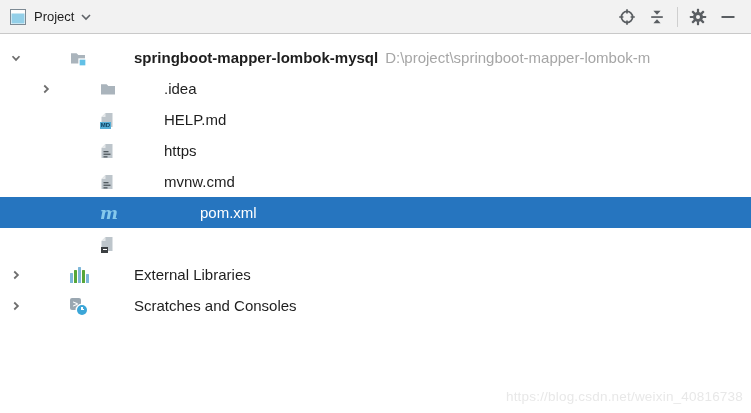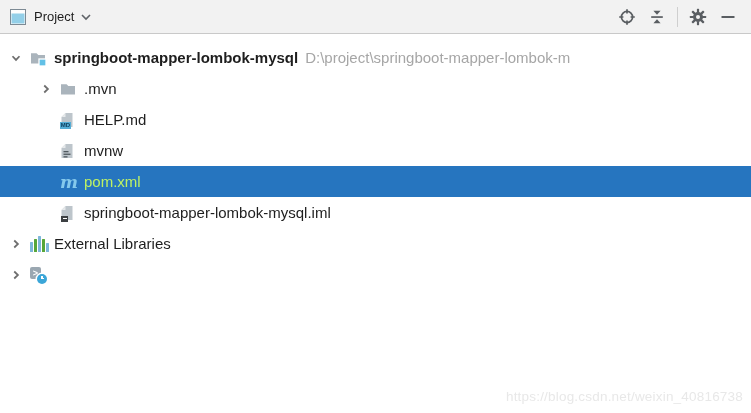--- a/index.html
+++ b/index.html
@@ -21,31 +21,31 @@
   .title-caret{margin-left:7px;display:flex;align-items:center;}
   .header-spacer{flex:1;}
   .hbtn{display:flex;align-items:center;justify-content:center;width:22px;height:22px;flex:0 0 auto;}
   .hbtn + .hbtn{margin-left:8px;}
   .hsep{width:1px;height:20px;background:#cfcfcf;margin:0 9px;flex:0 0 auto;}
 
   
   .tree{padding-top:8px;font-size:15px;color:#1e1e1e;}
   .row{
     height:31px;display:flex;align-items:center;box-sizing:border-box;
-    white-space:nowrap;overflow:hidden;
+    white-space:nowrap;overflow:hidden;gap:40px;
   }
   .row.lvl0{padding-left:8px;}
   .row.lvl1{padding-left:38px;}
   .chev{width:16px;height:16px;margin-right:6px;flex:0 0 auto;display:flex;align-items:center;justify-content:center;}
   .ficon{width:18px;height:16px;margin-right:6px;flex:0 0 auto;position:relative;display:flex;align-items:center;justify-content:flex-start;}
   .label{line-height:16px;}
   .root-name{font-weight:700;}
   .root-path{color:#a6a6a6;margin-left:7px;}
   .row.selected{background:#2675bf;color:#ffffff;}
-  .row.selected .label{color:#bef264;}
+  .row.selected .label{color:#ffffff;margin-left:36px;}
 
   
   .maven-m{
     font-style:italic;font-weight:700;font-size:17px;line-height:14px;
     color:#85c9ec;font-family:"DejaVu Serif","Liberation Serif",serif;
   }
   
   .libbars{display:flex;align-items:flex-end;height:16px;gap:1px;}
   .libbars i{display:block;width:3px;border-radius:0.5px;}
 
@@ -151,34 +151,34 @@
         <svg width="17" height="16" viewBox="0 0 17 16">
           <path d="M1 3.2h5.6l1.7 1.8H15v8.5H1z" fill="#aab4bc"></path>
           <rect x="9" y="9" width="7" height="7" fill="#62c0e6" stroke="#ffffff" stroke-width="1.3"></rect>
         </svg>
       </span>
       <span class="label">
         <span class="root-name">springboot-mapper-lombok-mysql</span><span class="root-path">D:\project\springboot-mapper-lombok-m</span>
       </span>
     </div>
 
-
     <div class="row lvl1">
       <span class="chev">
         <svg width="14" height="14" viewBox="0 0 16 16">
             <path d="M6 4l4.2 4L6 12" fill="none" stroke="#6e6e6e" stroke-width="2"></path>
           </svg>
       </span>
       <span class="ficon">
         <svg width="17" height="16" viewBox="0 0 17 16">
             <path d="M1 3.2h5.6l1.7 1.8H15v8.5H1z" fill="#aab4bc"></path>
           </svg>
       </span>
-      <span class="label">.mvn</span>
-    </div>
+      <span class="label">.idea</span>
+    </div>
+
 
 
 
     <div class="row lvl1">
       <span class="chev"></span>
       <span class="ficon">
         <svg width="15" height="16" viewBox="0 0 15 16">
           <path d="M5.5 1h7v14h-11V5z" fill="#bdc5cb"></path>
           <path d="M5.5 1v4h-4z" fill="#e6e9eb"></path>
         </svg>
@@ -191,42 +191,54 @@
       <span class="chev"></span>
       <span class="ficon">
         <svg width="15" height="16" viewBox="0 0 15 16">
           <path d="M5.5 1h7v14h-11V5z" fill="#bdc5cb"></path>
           <path d="M5.5 1v4h-4z" fill="#e6e9eb"></path>
           <rect x="3.5" y="8" width="5" height="1.3" fill="#50595f"></rect>
           <rect x="3.5" y="10.6" width="7" height="1.3" fill="#50595f"></rect>
           <rect x="3.5" y="13.2" width="4" height="1.3" fill="#50595f"></rect>
         </svg>
       </span>
-      <span class="label">mvnw</span>
-    </div>
-
+      <span class="label">https</span>
+    </div>
+
+    <div class="row lvl1">
+      <span class="chev"></span>
+      <span class="ficon">
+        <svg width="15" height="16" viewBox="0 0 15 16">
+          <path d="M5.5 1h7v14h-11V5z" fill="#bdc5cb"></path>
+          <path d="M5.5 1v4h-4z" fill="#e6e9eb"></path>
+          <rect x="3.5" y="8" width="5" height="1.3" fill="#50595f"></rect>
+          <rect x="3.5" y="10.6" width="7" height="1.3" fill="#50595f"></rect>
+          <rect x="3.5" y="13.2" width="4" height="1.3" fill="#50595f"></rect>
+        </svg>
+      </span>
+      <span class="label">mvnw.cmd</span>
+    </div>
 
     <div class="row lvl1 selected">
       <span class="chev"></span>
       <span class="ficon">
         <span class="maven-m">m</span>
       </span>
       <span class="label">pom.xml</span>
     </div>
 
     <div class="row lvl1">
       <span class="chev"></span>
       <span class="ficon">
         <svg width="15" height="16" viewBox="0 0 15 16">
           <path d="M5.5 1h7v14h-11V5z" fill="#bdc5cb"></path>
           <path d="M5.5 1v4h-4z" fill="#e6e9eb"></path>
         </svg>
         <span class="iml-badge"></span>
       </span>
-      <span class="label">springboot-mapper-lombok-mysql.iml</span>
     </div>
 
     <div class="row lvl0">
       <span class="chev">
         <svg width="14" height="14" viewBox="0 0 16 16">
             <path d="M6 4l4.2 4L6 12" fill="none" stroke="#6e6e6e" stroke-width="2"></path>
           </svg>
       </span>
       <span class="ficon">
         <span class="libbars">
@@ -245,18 +257,19 @@
         <svg width="14" height="14" viewBox="0 0 16 16">
             <path d="M6 4l4.2 4L6 12" fill="none" stroke="#6e6e6e" stroke-width="2"></path>
           </svg>
       </span>
       <span class="ficon">
         <span class="scratch">
           <span class="pad">&gt;</span>
           <span class="clock"></span>
         </span>
       </span>
+      <span class="label">Scratches and Consoles</span>
     </div>
 
   </div>
 
   <div class="watermark">https://blog.csdn.net/weixin_40816738</div>
 </div>
 
 </body></html>

